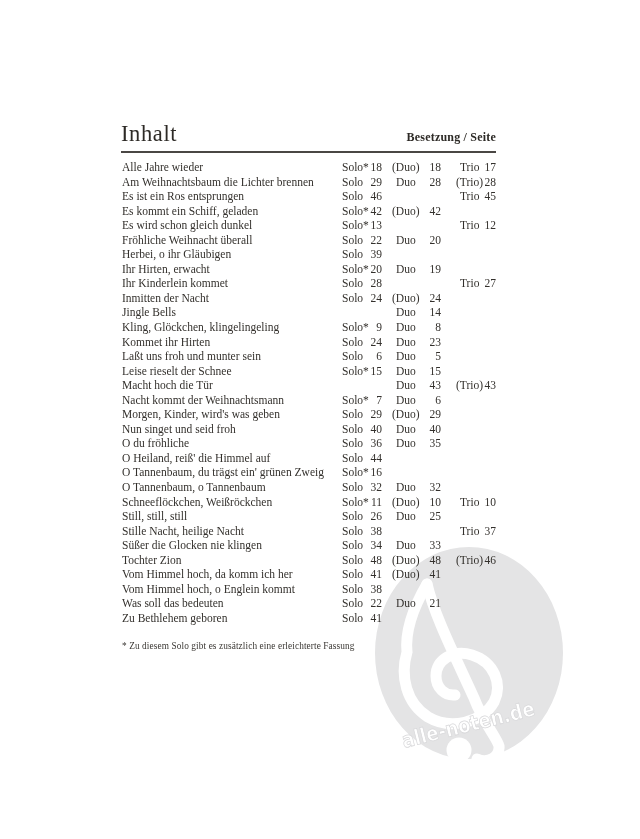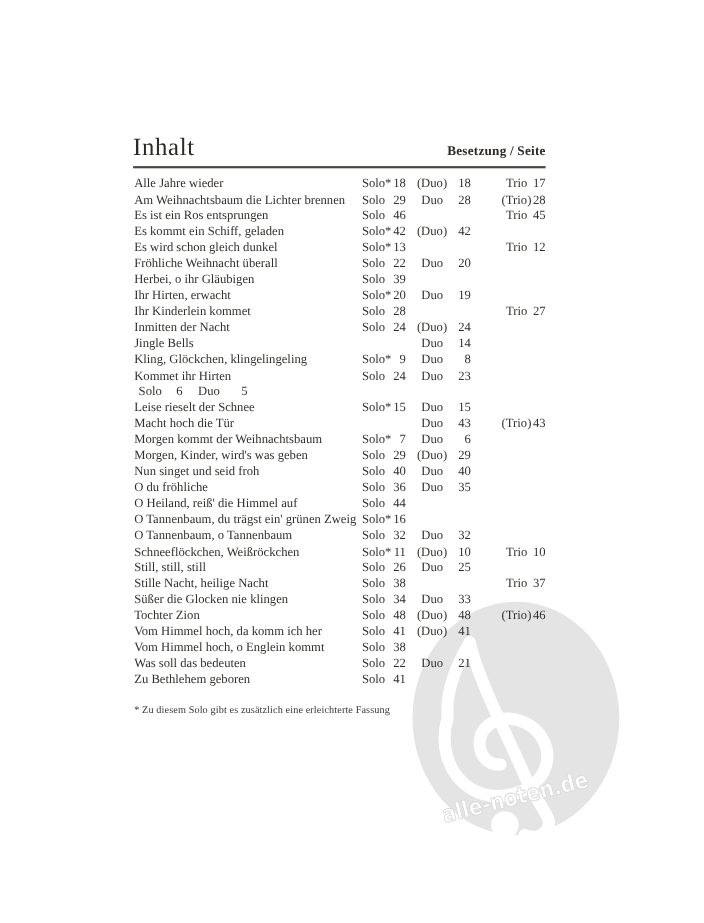--- a/index.html
+++ b/index.html
@@ -35,21 +35,21 @@
   .toc{
     position:absolute;left:122px;top:160px;width:374px;
   }
   .row{
     display:flex;align-items:baseline;
     height:14.55px;line-height:14.55px;font-size:11.5px;white-space:nowrap;
   }
   .song{flex:1 1 auto;overflow:hidden;}
   .cell{display:flex;justify-content:space-between;flex:0 0 auto;}
   .cell-solo{width:44px;margin-right:10px;}
-  .cell-duo{width:49px;margin-right:28px;}
+  .cell-duo{width:49px;margin-right:15px;}
   .cell-trio{width:40px;}
   .lbl.no-paren{padding-left:4px;text-align:right;}
   
   .footnote{
     position:absolute;left:122px;top:641px;
     font-size:9.3px;line-height:1.2;color:#3a3733;letter-spacing:0.1px;
   }
 </style>
 </head>
 <body>
@@ -262,20 +262,21 @@
         <span class="cell cell-duo">
           <span class="lbl no-paren">Duo</span>
           <span class="num">23</span>
         </span>
         <span class="cell cell-trio">
           <span class="lbl"></span>
           <span class="num"></span>
         </span>
       </div>
       <div class="row">
+        <span class="song">Laßt uns froh und munter sein</span>
         <span class="cell cell-solo">
           <span class="lbl no-paren">Solo</span>
           <span class="num">6</span>
         </span>
         <span class="cell cell-duo">
           <span class="lbl no-paren">Duo</span>
           <span class="num">5</span>
         </span>
         <span class="cell cell-trio">
           <span class="lbl"></span>
@@ -306,21 +307,21 @@
         <span class="cell cell-duo">
           <span class="lbl no-paren">Duo</span>
           <span class="num">43</span>
         </span>
         <span class="cell cell-trio">
           <span class="lbl">(Trio)</span>
           <span class="num">43</span>
         </span>
       </div>
       <div class="row">
-        <span class="song">Morgen kommt der Weihnachtsbaum</span>
+        <span class="song">Nacht kommt der Weihnachtsmann</span>
         <span class="cell cell-solo">
           <span class="lbl no-paren">Solo*</span>
           <span class="num">7</span>
         </span>
         <span class="cell cell-duo">
           <span class="lbl no-paren">Duo</span>
           <span class="num">6</span>
         </span>
         <span class="cell cell-trio">
           <span class="lbl"></span>

